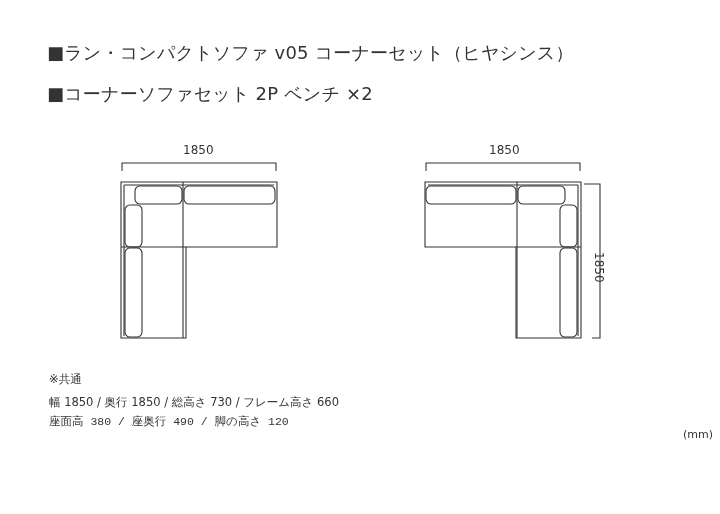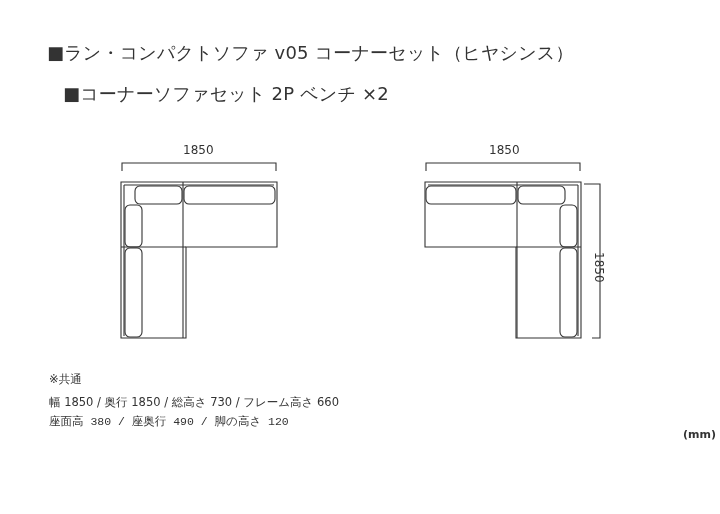--- a/index.html
+++ b/index.html
@@ -1,30 +1,30 @@
 <!DOCTYPE html>
 <html><head>
   <meta charset="utf-8">
   <style>
     html, body { margin: 0; padding: 0; background: #ffffff; }
     body { width: 720px; height: 514px; position: relative; overflow: hidden;
            font-family: "DejaVu Sans", "Liberation Sans", sans-serif; color: #333333; }
     .title { position: absolute; left: 47px; font-size: 18px; letter-spacing: 0.2px; white-space: nowrap; }
     #title1 { top: 41px; }
-    #title2 { top: 82px; margin-left: 16px; }
+    #title2 { top: 82px; }
     .dim-label { position: absolute; font-size: 12px; color: #333333; }
     #dim-left-width { left: 183px; top: 143px; }
     #dim-right-width { left: 489px; top: 143px; }
     #dim-right-depth { left: 606px; top: 252px; transform: rotate(90deg); transform-origin: left top; }
     svg.drawing { position: absolute; left: 0; top: 0; width: 720px; height: 514px; }
     .spec { position: absolute; left: 49px; font-size: 11.5px; color: #333333; white-space: nowrap; }
     #spec-head { top: 364px; margin-top: 8px; }
     #spec-line1 { top: 395px; }
     #spec-line2 { top: 414px; font-family: Liberation Mono, monospace; }
-    #unit { position: absolute; left: 683px; top: 428px; font-size: 11px; color: #333333; font-weight: bold; }
+    #unit { position: absolute; left: 683px; top: 428px; font-size: 11px; color: #333333; }
   </style>
 </head>
 <body>
 
 <div id="title1" class="title">■ラン・コンパクトソファ v05 コーナーセット（ヒヤシンス）</div>
 <div id="title2" class="title">■コーナーソファセット 2P ベンチ ×2</div>
 
 <div id="dim-left-width" class="dim-label">1850</div>
 <div id="dim-right-width" class="dim-label">1850</div>
 <div id="dim-right-depth" class="dim-label">1850</div>

